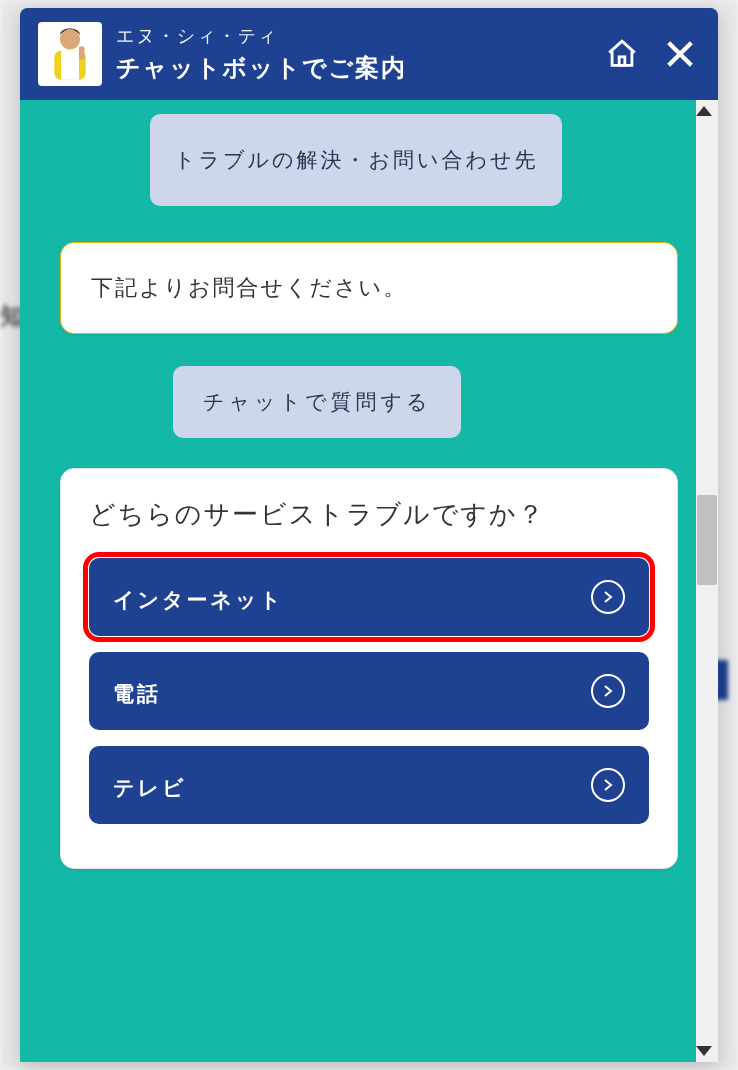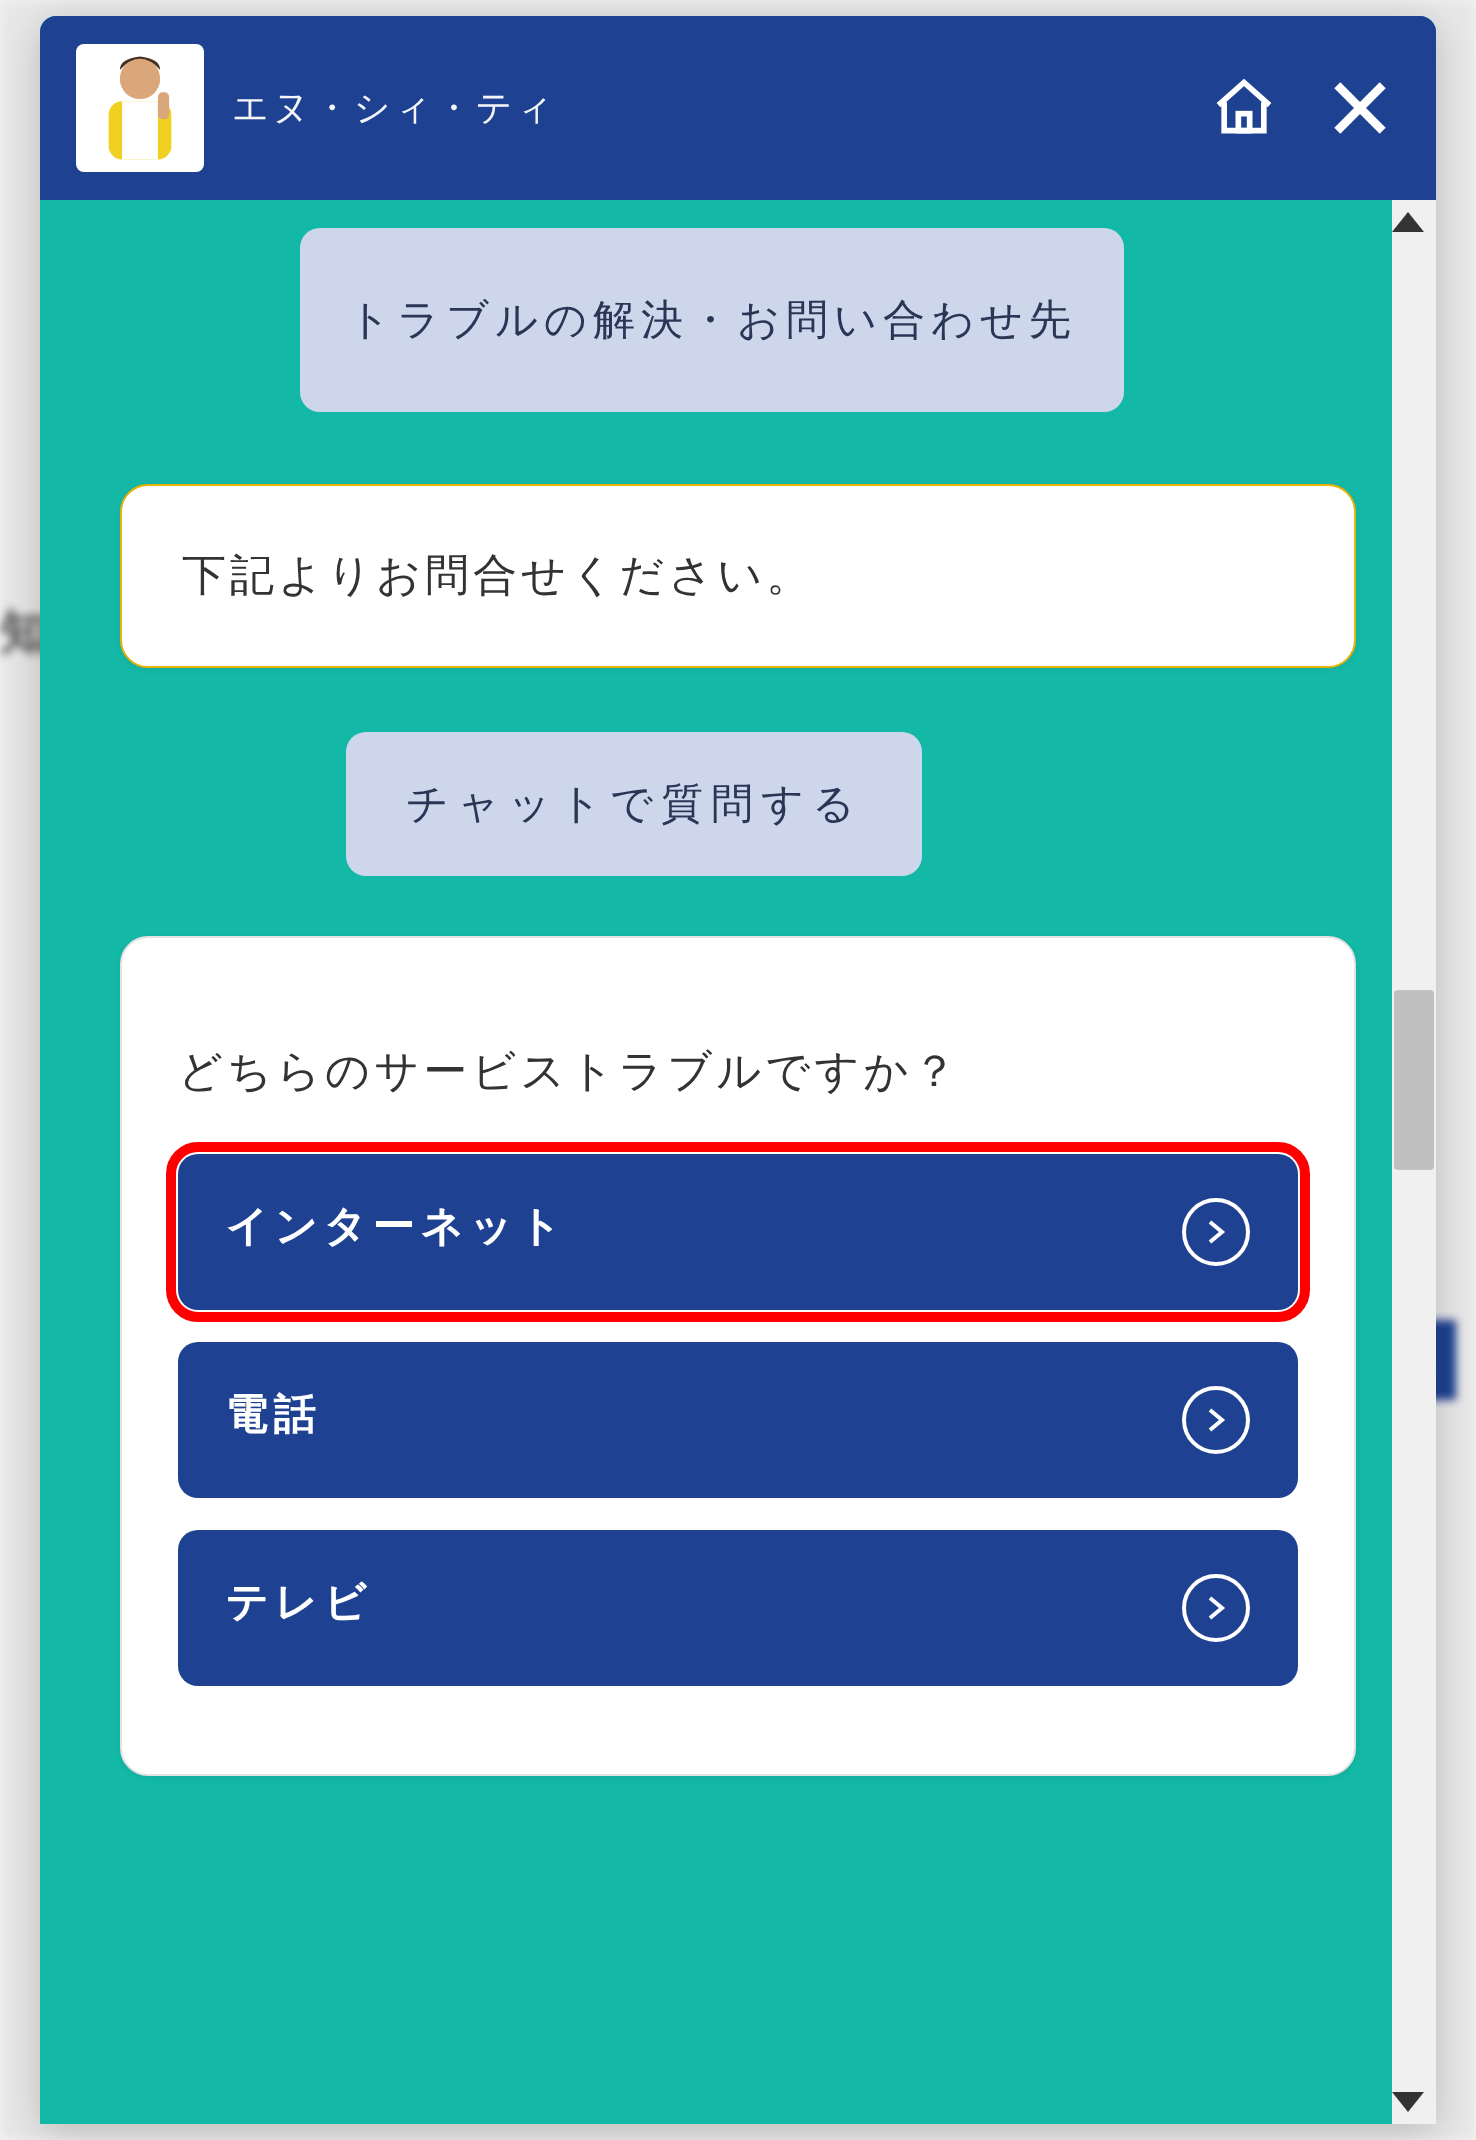--- a/index.html
+++ b/index.html
@@ -150,36 +150,35 @@
     }
     .option-card {
       background: #fff;
       border: 1px solid #e2e2e2;
       border-radius: 14px;
       padding: 28px 28px;
       margin-top: 30px;
       box-shadow: 0 1px 3px rgba(0,0,0,0.06);
     }
     .option-question {
-      font-size: 22px;
+      font-size: 26px;
       letter-spacing: 2px;
       color: #333;
       margin-bottom: 26px;
-      margin-top: 24px;
     }
     .option-btn {
       background: #1e4191;
       color: #fff;
       border-radius: 10px;
       padding: 22px 24px;
       font-size: 21px;
       letter-spacing: 3px;
       font-weight: bold;
       display: flex;
-      align-items: flex-start;
+      align-items: flex-end;
       justify-content: space-between;
       margin-bottom: 16px;
       cursor: pointer;
       font-family: Liberation Serif, serif;
     }
     .option-btn.highlighted {
       outline: 5px solid #ff0000;
       outline-offset: 1px;
     }
     .circle-arrow {
@@ -212,20 +211,21 @@
       <svg viewBox="0 0 40 50">
         <circle cx="20" cy="12" r="9" fill="#d9a77a"></circle>
         <path d="M11 8 Q20 -2 29 8 Q29 3 20 2 Q11 3 11 8" fill="#4a3020"></path>
         <rect x="6" y="22" width="28" height="26" rx="6" fill="#f0d020"></rect>
         <rect x="12" y="22" width="16" height="26" fill="#fff"></rect>
         <rect x="28" y="18" width="5" height="12" rx="2" fill="#d9a77a"></rect>
       </svg>
     </div>
     <div class="header-text">
       <div class="header-sub">エヌ・シィ・ティ</div>
+      <div class="header-main">チャットボットでご案内</div>
     </div>
     <div class="header-icons">
       <div class="icon-btn">
         <svg viewBox="0 0 24 24" width="34" height="34" fill="none" stroke="#fff" stroke-width="2">
           <path d="M3 11 L12 3 L21 11"></path>
           <path d="M5 10 V20 H19 V10"></path>
           <rect x="10" y="14" width="4" height="6"></rect>
         </svg>
       </div>
       <div class="icon-btn">

